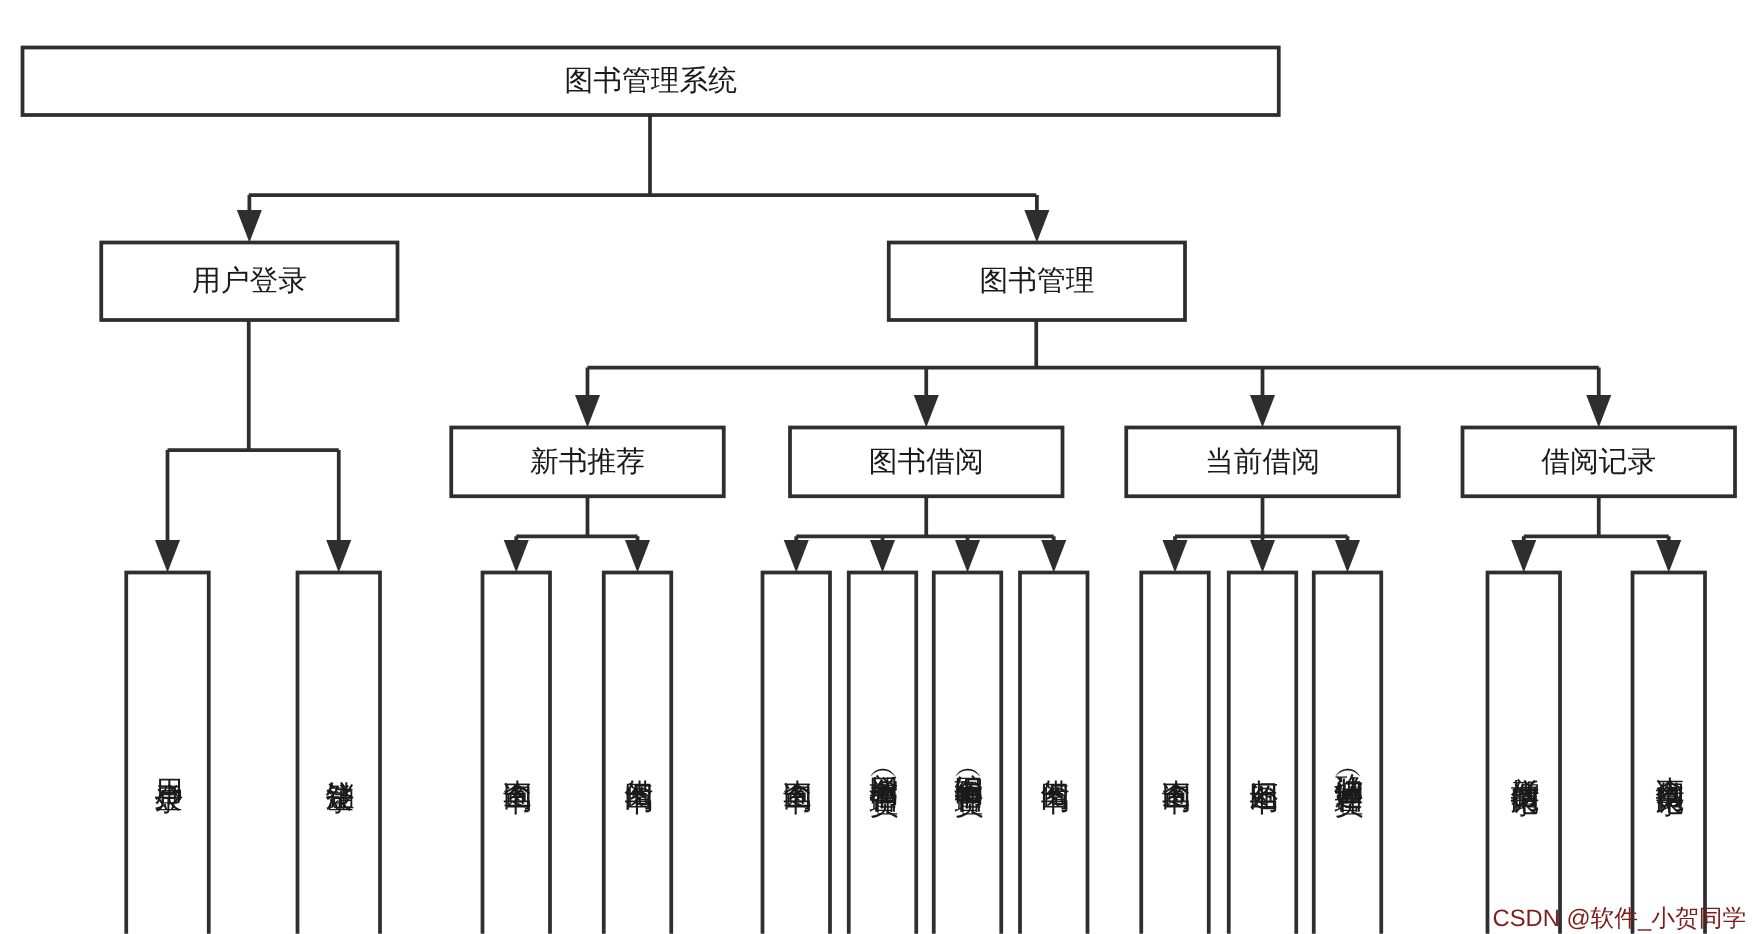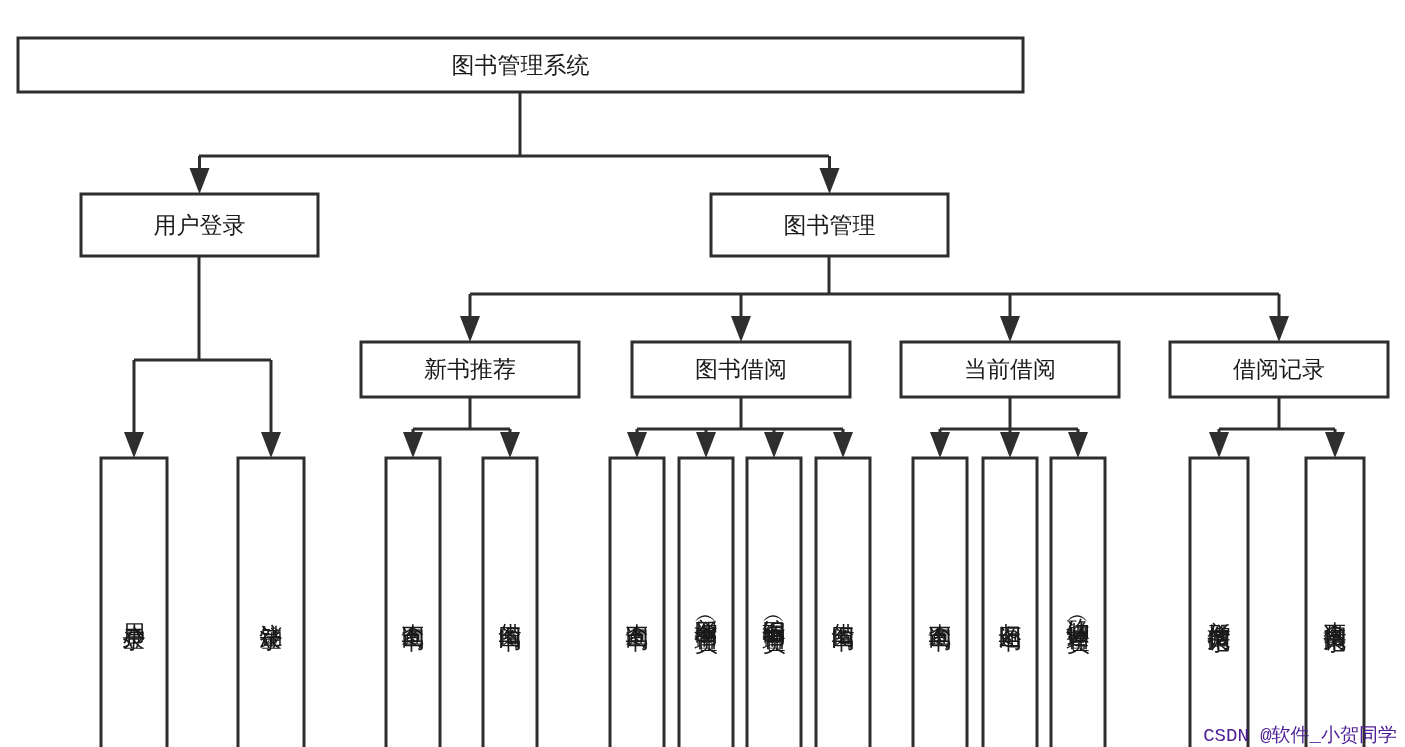--- a/index.html
+++ b/index.html
@@ -63,23 +63,23 @@
     align-items: center;
     justify-content: center;
     white-space: nowrap;
     pointer-events: none;
     user-select: none;
   }
   .watermark {
     position: absolute;
     right: 8px;
     bottom: 23px;
-    font-family: Liberation Mono, monospace;
+    font-family: Liberation Sans, sans-serif;
     font-size: 19px;
-    color: #4c1d95;
+    color: #7f1d1d;
     white-space: nowrap;
     user-select: none;
   }
 </style>
 </head>
 <body>
 
 <div id="diagram-root">
   <svg id="flow-svg" viewBox="0 0 1405 747">
     <g id="edges-layer">

